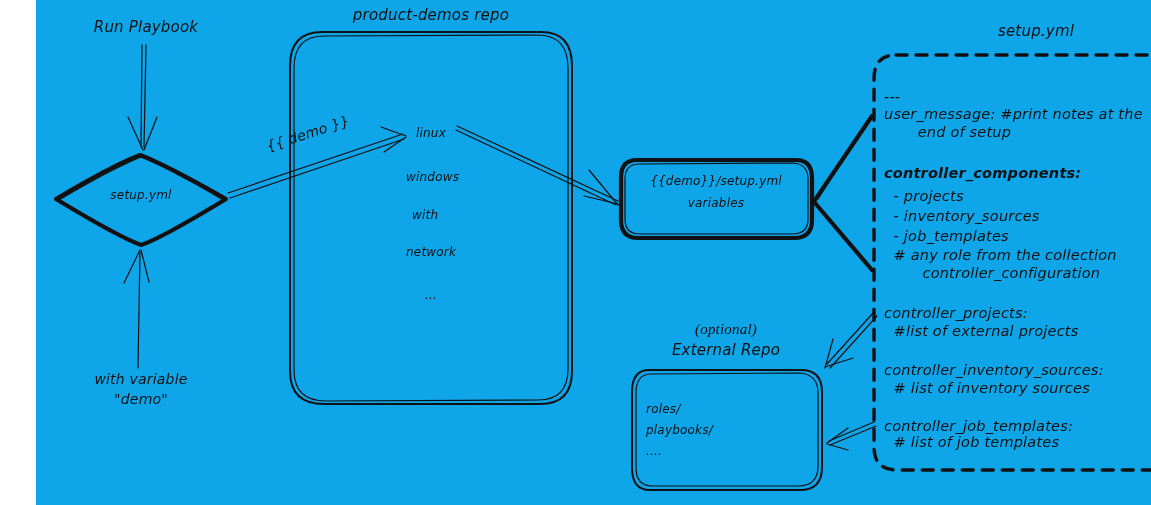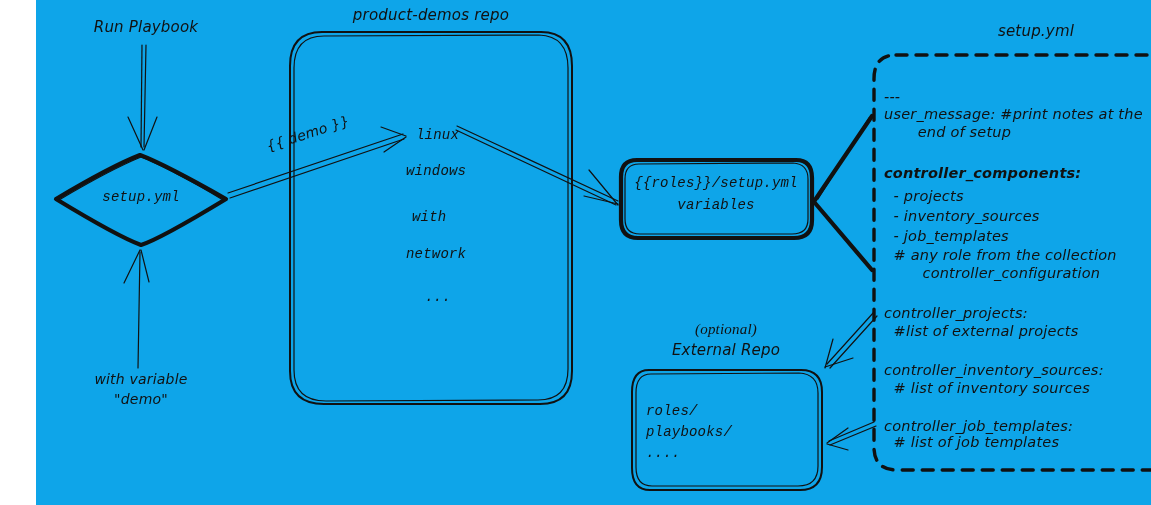--- a/index.html
+++ b/index.html
@@ -3,21 +3,21 @@
 <meta charset="utf-8">
 <style>
   html,body{margin:0;padding:0;background:#ffffff;}
   body{width:1151px;height:505px;overflow:hidden;font-family:"DejaVu Sans",sans-serif;}
   #stage{position:relative;width:1151px;height:505px;background:#0ea5e9;margin-left:36px;}
   svg.layer{position:absolute;left:0;top:0;width:1151px;height:505px;overflow:visible;}
   .lbl{position:absolute;color:#111;font-family:"DejaVu Sans",sans-serif;white-space:pre;line-height:1.32;}
   .ctr{text-align:center;}
   .hand{font-style:italic;font-weight:400;letter-spacing:.2px;}
   .t-title{font-size:15px;}
-  .t-node{font-size:14px;font-family:Liberation Mono, monospace;}
+  .t-node{font-size:12px;}
   .t-code{font-size:14.5px;}
   .t-small{font-size:14px;}
 </style>
 </head>
 <body>
 
 <div id="stage">
 
   <svg class="layer" viewBox="0 0 1151 505">
     <defs>
@@ -115,26 +115,26 @@
   <div class="lbl hand t-node ctr" style="left:35px;top:188px;width:140px;">setup.yml</div>
 
   <div class="lbl hand t-small ctr" style="left:30px;top:370px;width:150px;">with variable</div>
   <div class="lbl hand t-small ctr" style="left:30px;top:390px;width:150px;">"demo"</div>
 
   <div class="lbl hand t-small" style="left:228px;top:138px;transform:rotate(-18deg);transform-origin:left top;">{{ demo }}</div>
 
   <div class="lbl hand t-title ctr" style="left:295px;top:6px;width:200px;">product-demos repo</div>
 
   <div class="lbl hand t-node" style="left:380px;top:126px;">linux</div>
-  <div class="lbl hand t-node" style="left:370px;top:162px;">windows</div>
+  <div class="lbl hand t-node" style="left:370px;top:170px;">windows</div>
   <div class="lbl hand t-node" style="left:376px;top:208px;">with</div>
   <div class="lbl hand t-node" style="left:370px;top:245px;">network</div>
   <div class="lbl hand t-node" style="left:389px;top:288px;">...</div>
 
-  <div class="lbl hand t-node ctr" style="left:590px;top:174px;width:180px;">{{roles}}/setup.yml</div>
+  <div class="lbl hand t-node ctr" style="left:590px;top:174px;width:180px;">{{demo}}/setup.yml</div>
   <div class="lbl hand t-node ctr" style="left:590px;top:196px;width:180px;">variables</div>
 
   <div class="lbl hand t-title ctr" style="left:600px;top:320px;width:180px;font-family:Liberation Serif, serif;">(optional)</div>
   <div class="lbl hand t-title ctr" style="left:600px;top:341px;width:180px;">External Repo</div>
 
   <div class="lbl hand t-node" style="left:610px;top:402px;">roles/</div>
   <div class="lbl hand t-node" style="left:610px;top:423px;">playbooks/</div>
   <div class="lbl hand t-node" style="left:610px;top:444px;">....</div>
 
   <div class="lbl hand t-title ctr" style="left:920px;top:22px;width:160px;">setup.yml</div>

